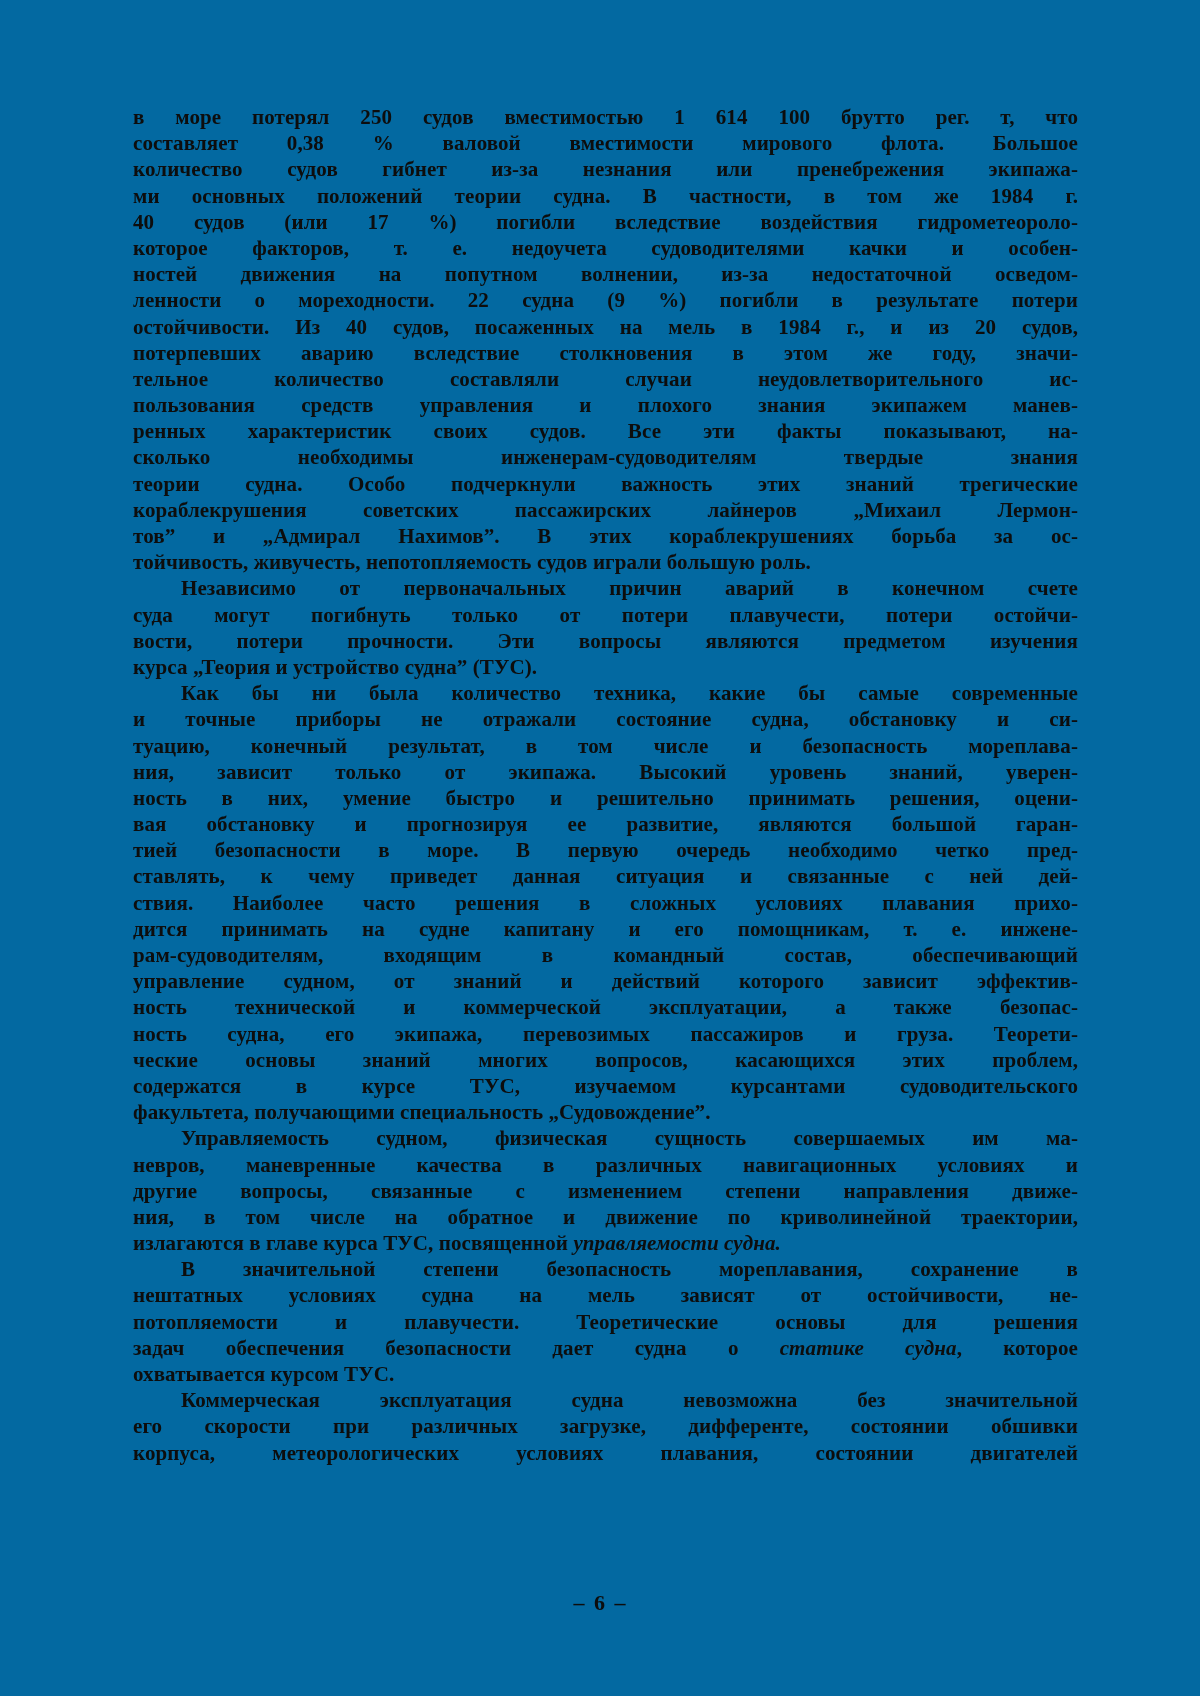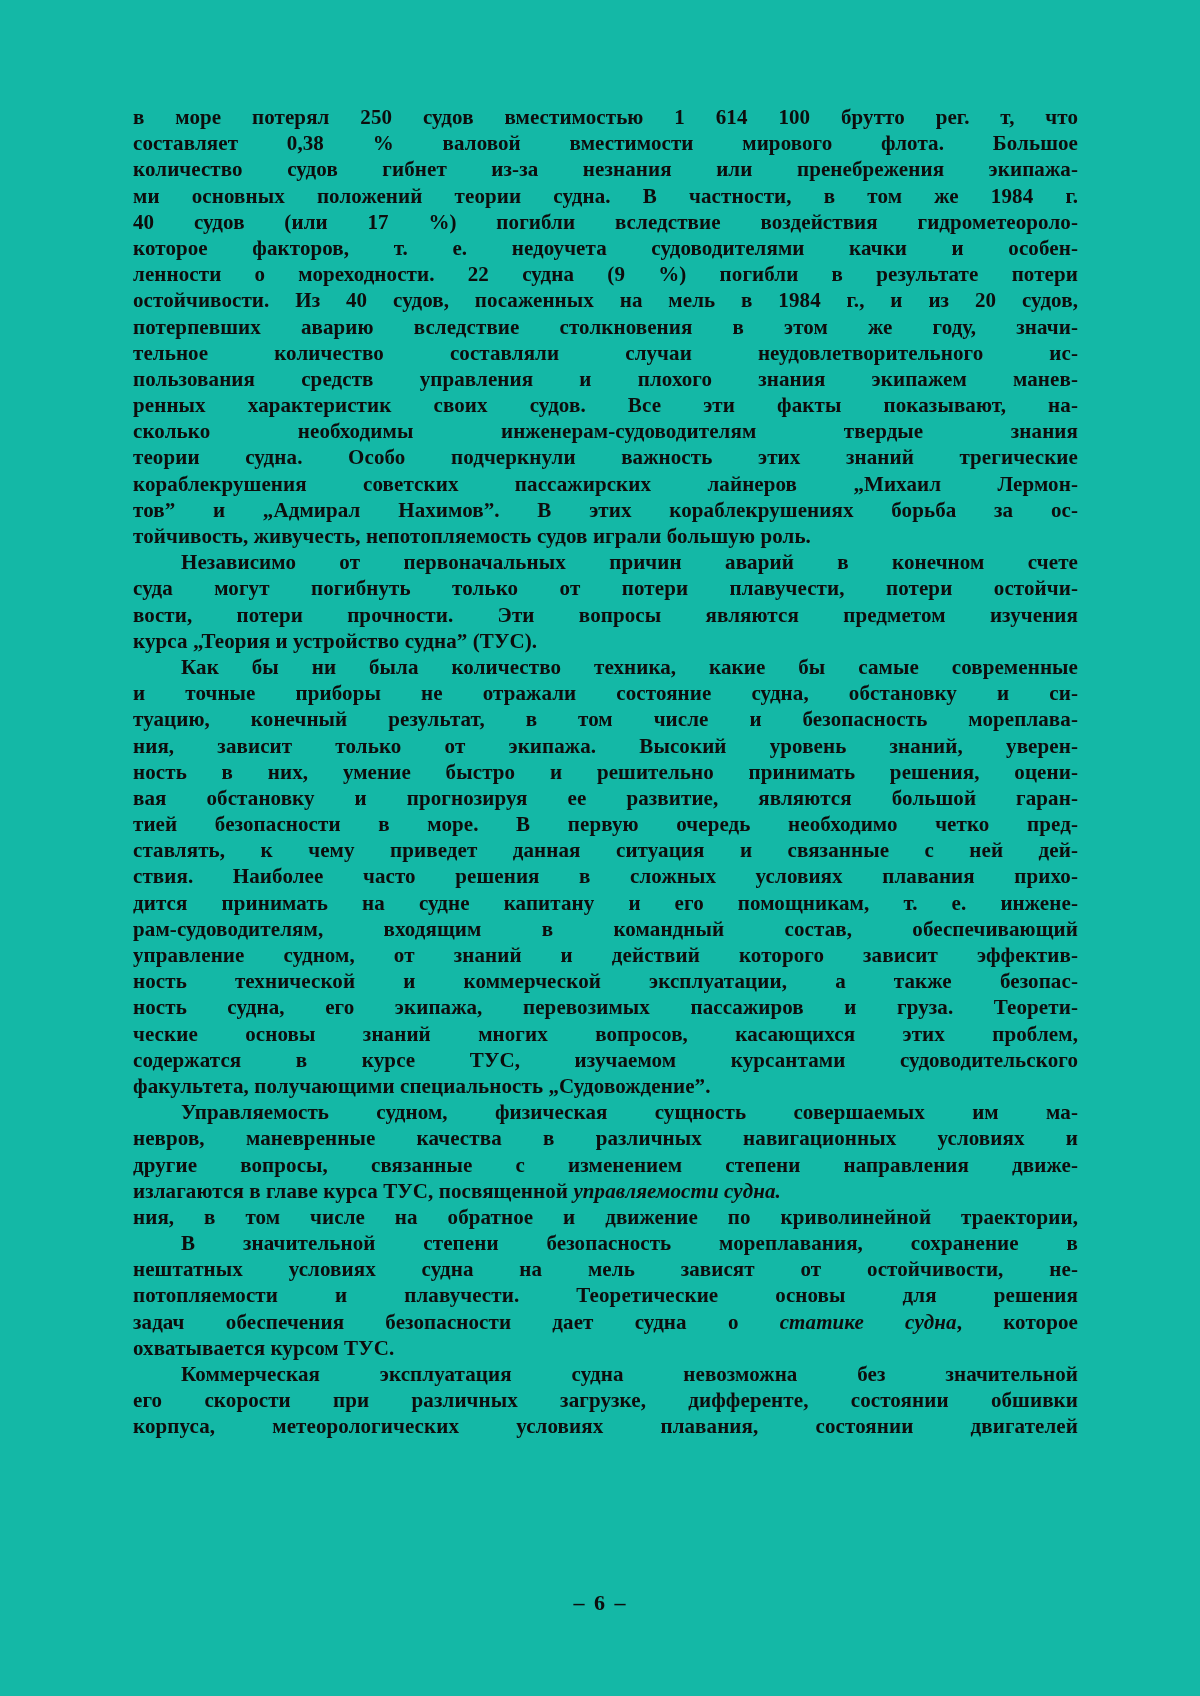--- a/index.html
+++ b/index.html
@@ -10,21 +10,21 @@
   body {
     width: 1200px;
     height: 1696px;
     position: relative;
     font-family: "Liberation Serif", serif;
     color: #0d0d0d;
   }
   .page {
     position: absolute;
     inset: 0;
-    background: #14b8a6;
+    background: #0369a1;
   }
   .text-block {
     position: absolute;
     left: 133px;
     top: 104px;
     width: 945px;
     font-size: 21px;
     font-weight: 700;
     letter-spacing: 0.1px;
   }
@@ -61,20 +61,21 @@
 <body>
 
 <div class="page">
   <div class="text-block" id="text-block">
       <div class="line">в море потерял 250 судов вместимостью 1 614 100 брутто рег. т, что</div>
       <div class="line">составляет 0,38 % валовой вместимости мирового флота. Большое</div>
       <div class="line">количество судов гибнет из-за незнания или пренебрежения экипажа-</div>
       <div class="line">ми основных положений теории судна. В частности, в том же 1984 г.</div>
       <div class="line">40 судов (или 17 %) погибли вследствие воздействия гидрометеороло-</div>
       <div class="line">которое факторов, т. е. недоучета судоводителями качки и особен-</div>
+      <div class="line">ностей движения на попутном волнении, из-за недостаточной осведом-</div>
       <div class="line">ленности о мореходности. 22 судна (9 %) погибли в результате потери</div>
       <div class="line">остойчивости. Из 40 судов, посаженных на мель в 1984 г., и из 20 судов,</div>
       <div class="line">потерпевших аварию вследствие столкновения в этом же году, значи-</div>
       <div class="line">тельное количество составляли случаи неудовлетворительного ис-</div>
       <div class="line">пользования средств управления и плохого знания экипажем манев-</div>
       <div class="line">ренных характеристик своих судов. Все эти факты показывают, на-</div>
       <div class="line">сколько необходимы инженерам-судоводителям твердые знания</div>
       <div class="line">теории судна. Особо подчеркнули важность этих знаний трегические</div>
       <div class="line">кораблекрушения советских пассажирских лайнеров „Михаил Лермон-</div>
       <div class="line">тов” и „Адмирал Нахимов”. В этих кораблекрушениях борьба за ос-</div>
@@ -96,22 +97,22 @@
       <div class="line">рам-судоводителям, входящим в командный состав, обеспечивающий</div>
       <div class="line">управление судном, от знаний и действий которого зависит эффектив-</div>
       <div class="line">ность технической и коммерческой эксплуатации, а также безопас-</div>
       <div class="line">ность судна, его экипажа, перевозимых пассажиров и груза. Теорети-</div>
       <div class="line">ческие основы знаний многих вопросов, касающихся этих проблем,</div>
       <div class="line">содержатся в курсе ТУС, изучаемом курсантами судоводительского</div>
       <div class="line para-end">факультета, получающими специальность „Судовождение”.</div>
       <div class="line indent">Управляемость судном, физическая сущность совершаемых им ма-</div>
       <div class="line">невров, маневренные качества в различных навигационных условиях и</div>
       <div class="line">другие вопросы, связанные с изменением степени направления движе-</div>
+      <div class="line">ния, в том числе на обратное и движение по криволинейной траектории,</div>
       <div class="line para-end"><span>излагаются в главе курса ТУС, посвященной </span><span class="em">управляемости судна.</span></div>
-      <div class="line">ния, в том числе на обратное и движение по криволинейной траектории,</div>
       <div class="line indent">В значительной степени безопасность мореплавания, сохранение в</div>
       <div class="line">нештатных условиях судна на мель зависят от остойчивости, не-</div>
       <div class="line">потопляемости и плавучести. Теоретические основы для решения</div>
       <div class="line"><span>задач обеспечения безопасности дает судна о </span><span class="em">статике судна</span><span>, которое</span></div>
       <div class="line para-end">охватывается курсом ТУС.</div>
       <div class="line indent">Коммерческая эксплуатация судна невозможна без значительной</div>
       <div class="line">его скорости при различных загрузке, дифференте, состоянии обшивки</div>
       <div class="line">корпуса, метеорологических условиях плавания, состоянии двигателей</div>
     </div>
   <div class="page-number">– 6 –</div>

